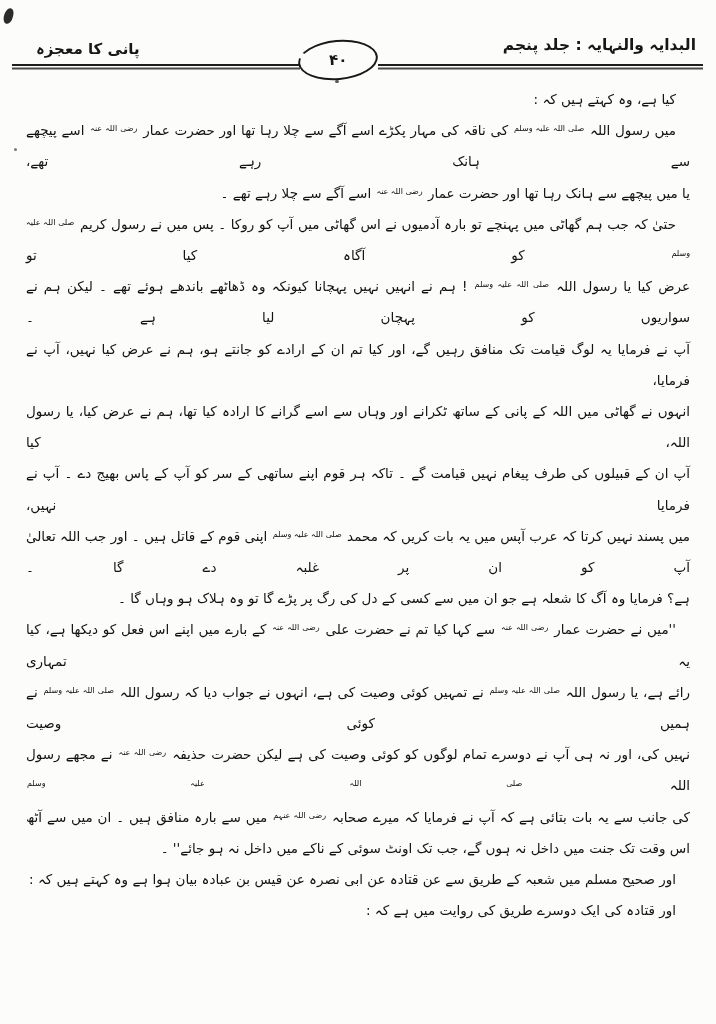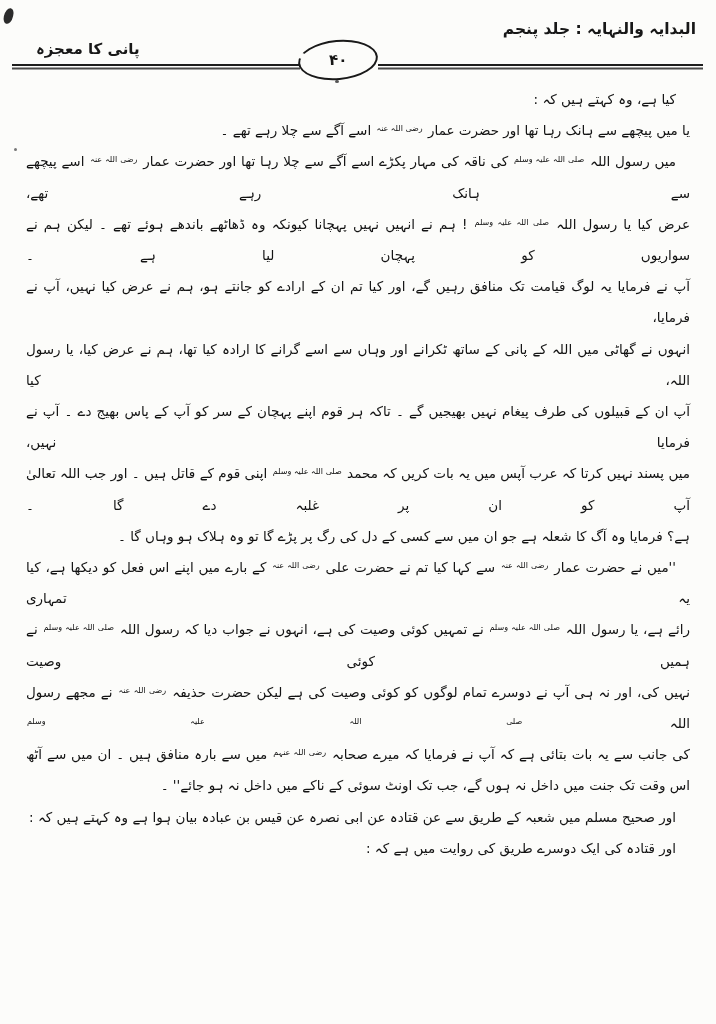--- a/index.html
+++ b/index.html
@@ -12,21 +12,21 @@
     width:716px;height:1024px;
     margin:0 auto;
     background:#fcfcfa;
     color:#161616;
     overflow:hidden;
     direction:rtl;
   }
   
   .header{position:absolute;top:0;right:0;left:0;height:84px;}
   .book-title{
-    position:absolute;top:20px;right:20px;
+    position:absolute;top:36px;right:20px;
     font-size:15.5px;font-weight:bold;color:#171717;
     white-space:nowrap;
   }
   .chapter-title{
     position:absolute;top:40px;left:36px;
     font-size:15px;font-weight:bold;color:#171717;
     white-space:nowrap;
     text-align:right;
   }
   .rule{
@@ -99,28 +99,29 @@
     <div class="page-number-oval">
       <span class="page-number">۴۰</span>
     </div>
   </div>
 
   <div class="body-text">
       <div class="para">
         <div class="line first end">کیا ہے، وہ کہتے ہیں کہ :</div>
       </div>
       <div class="para">
+        <div class="line first">میں رسول اللہ <span class="hon">صلی اللہ علیہ وسلم</span> کی ناقہ کی مہار پکڑے اسے آگے سے چلا رہا تھا اور حضرت عمار <span class="hon">رضی اللہ عنہ</span> اسے پیچھے سے ہانک رہے تھے،</div>
         <div class="line end">یا میں پیچھے سے ہانک رہا تھا اور حضرت عمار <span class="hon">رضی اللہ عنہ</span> اسے آگے سے چلا رہے تھے ۔</div>
-        <div class="line first">میں رسول اللہ <span class="hon">صلی اللہ علیہ وسلم</span> کی ناقہ کی مہار پکڑے اسے آگے سے چلا رہا تھا اور حضرت عمار <span class="hon">رضی اللہ عنہ</span> اسے پیچھے سے ہانک رہے تھے،</div>
       </div>
       <div class="para">
+        <div class="line first">حتیٰ کہ جب ہم گھاٹی میں پہنچے تو بارہ آدمیوں نے اس گھاٹی میں آپ کو روکا ۔ پس میں نے رسول کریم <span class="hon">صلی اللہ علیہ وسلم</span> کو آگاہ کیا تو</div>
         <div class="line">عرض کیا یا رسول اللہ <span class="hon">صلی اللہ علیہ وسلم</span> ! ہم نے انہیں نہیں پہچانا کیونکہ وہ ڈھاٹھے باندھے ہوئے تھے ۔ لیکن ہم نے سواریوں کو پہچان لیا ہے ۔</div>
         <div class="line">آپ نے فرمایا یہ لوگ قیامت تک منافق رہیں گے، اور کیا تم ان کے ارادے کو جانتے ہو، ہم نے عرض کیا نہیں، آپ نے فرمایا،</div>
         <div class="line">انہوں نے گھاٹی میں اللہ کے پانی کے ساتھ ٹکرانے اور وہاں سے اسے گرانے کا ارادہ کیا تھا، ہم نے عرض کیا، یا رسول اللہ، کیا</div>
-        <div class="line">آپ ان کے قبیلوں کی طرف پیغام نہیں بھیجیں گے ۔ تاکہ ہر قوم اپنے پہچان کے سر کو آپ کے پاس بھیج دے ۔ آپ نے فرمایا نہیں،</div>
+        <div class="line">آپ ان کے قبیلوں کی طرف پیغام نہیں قیامت گے ۔ تاکہ ہر قوم اپنے ساتھی کے سر کو آپ کے پاس بھیج دے ۔ آپ نے فرمایا نہیں،</div>
         <div class="line">میں پسند نہیں کرتا کہ عرب آپس میں یہ بات کریں کہ محمد <span class="hon">صلی اللہ علیہ وسلم</span> اپنی قوم کے قاتل ہیں ۔ اور جب اللہ تعالیٰ آپ کو ان پر غلبہ دے گا ۔</div>
         <div class="line end">ہے؟ فرمایا وہ آگ کا شعلہ ہے جو ان میں سے کسی کے دل کی رگ پر پڑے گا تو وہ ہلاک ہو وہاں گا ۔</div>
       </div>
       <div class="para">
         <div class="line first">''میں نے حضرت عمار <span class="hon">رضی اللہ عنہ</span> سے کہا کیا تم نے حضرت علی <span class="hon">رضی اللہ عنہ</span> کے بارے میں اپنے اس فعل کو دیکھا ہے، کیا یہ تمہاری</div>
         <div class="line">رائے ہے، یا رسول اللہ <span class="hon">صلی اللہ علیہ وسلم</span> نے تمہیں کوئی وصیت کی ہے، انہوں نے جواب دیا کہ رسول اللہ <span class="hon">صلی اللہ علیہ وسلم</span> نے ہمیں کوئی وصیت</div>
         <div class="line">نہیں کی، اور نہ ہی آپ نے دوسرے تمام لوگوں کو کوئی وصیت کی ہے لیکن حضرت حذیفہ <span class="hon">رضی اللہ عنہ</span> نے مجھے رسول اللہ <span class="hon">صلی اللہ علیہ وسلم</span></div>
         <div class="line">کی جانب سے یہ بات بتائی ہے کہ آپ نے فرمایا کہ میرے صحابہ <span class="hon">رضی اللہ عنہم</span> میں سے بارہ منافق ہیں ۔ ان میں سے آٹھ</div>
         <div class="line end">اس وقت تک جنت میں داخل نہ ہوں گے، جب تک اونٹ سوئی کے ناکے میں داخل نہ ہو جائے'' ۔</div>
       </div>

